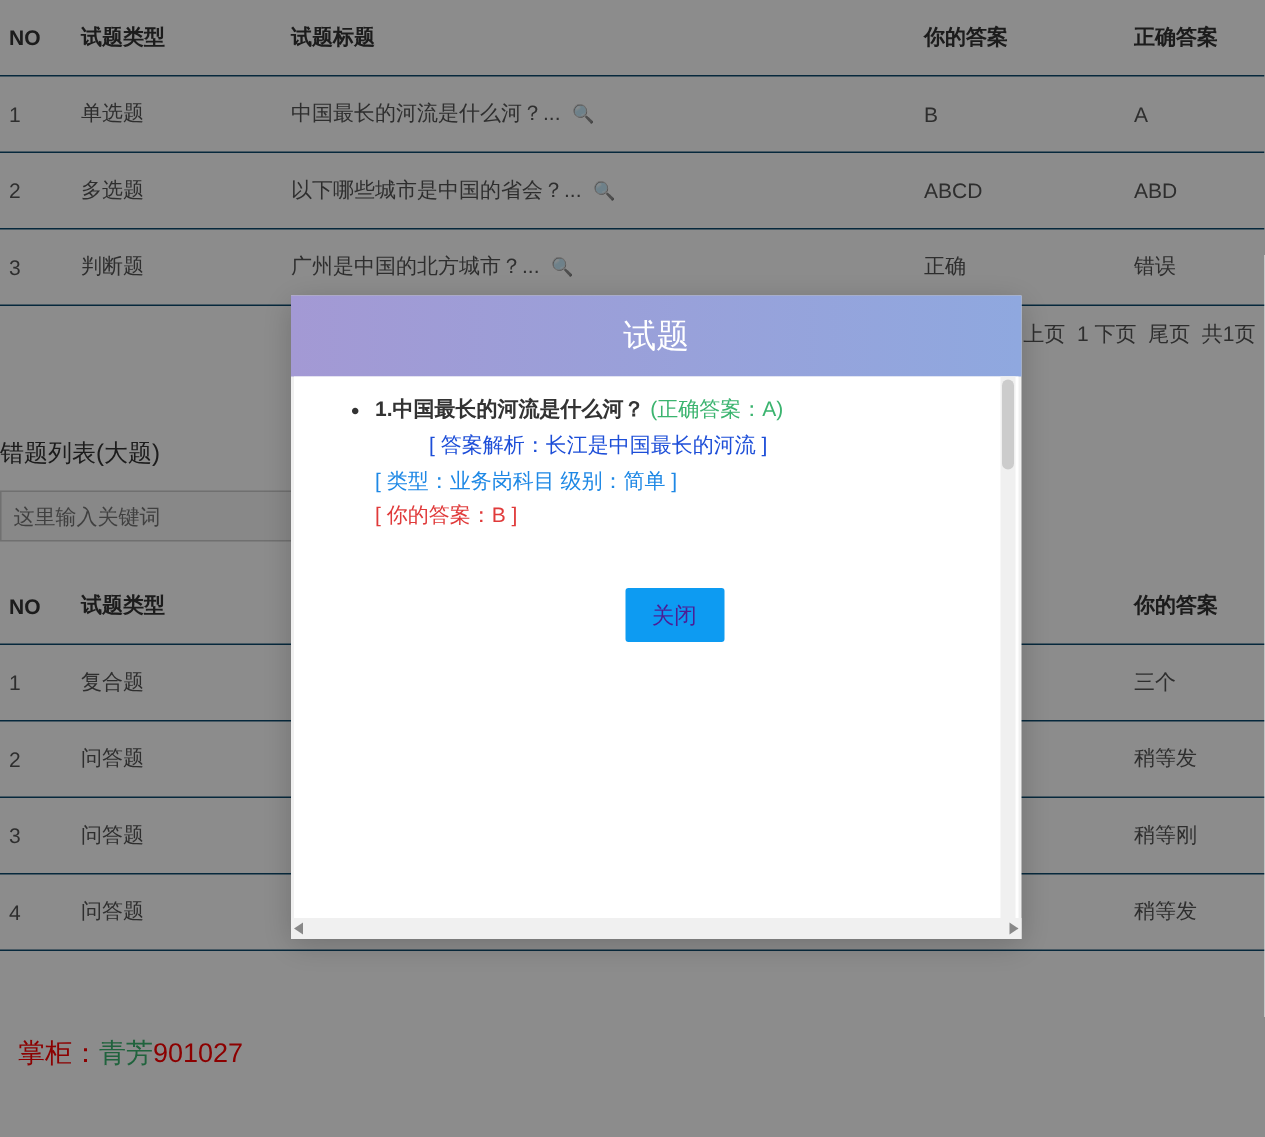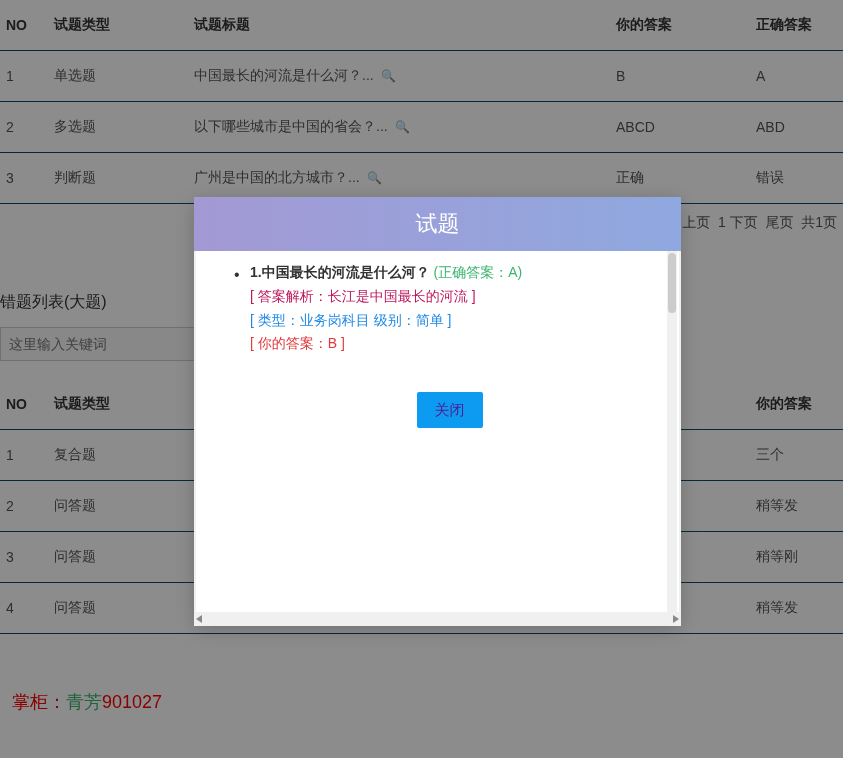--- a/index.html
+++ b/index.html
@@ -130,21 +130,21 @@
     .modal-content .bullet-line::before {
       content: "•";
       position: absolute;
       left: -16px;
       top: 0;
       font-size: 16px;
     }
     .q-title { font-weight: bold; color: #333; display: inline; }
     .q-correct { color: #3bb46f; }
     .q-options { color: #333; }
-    .q-analysis { color: #be185d; }
+    .q-analysis { color: #1d4ed8; margin-left: 36px; }
     .q-type { color: #1e88e5; }
     .q-your { color: #e03a3a; }
     .modal-button-row { text-align: center; margin-top: 36px; }
     .close-btn {
       display: inline-block;
       background: #0d9bf2;
       color: #4c1d95;
       border: none;
       width: 66px;
       height: 36px;

